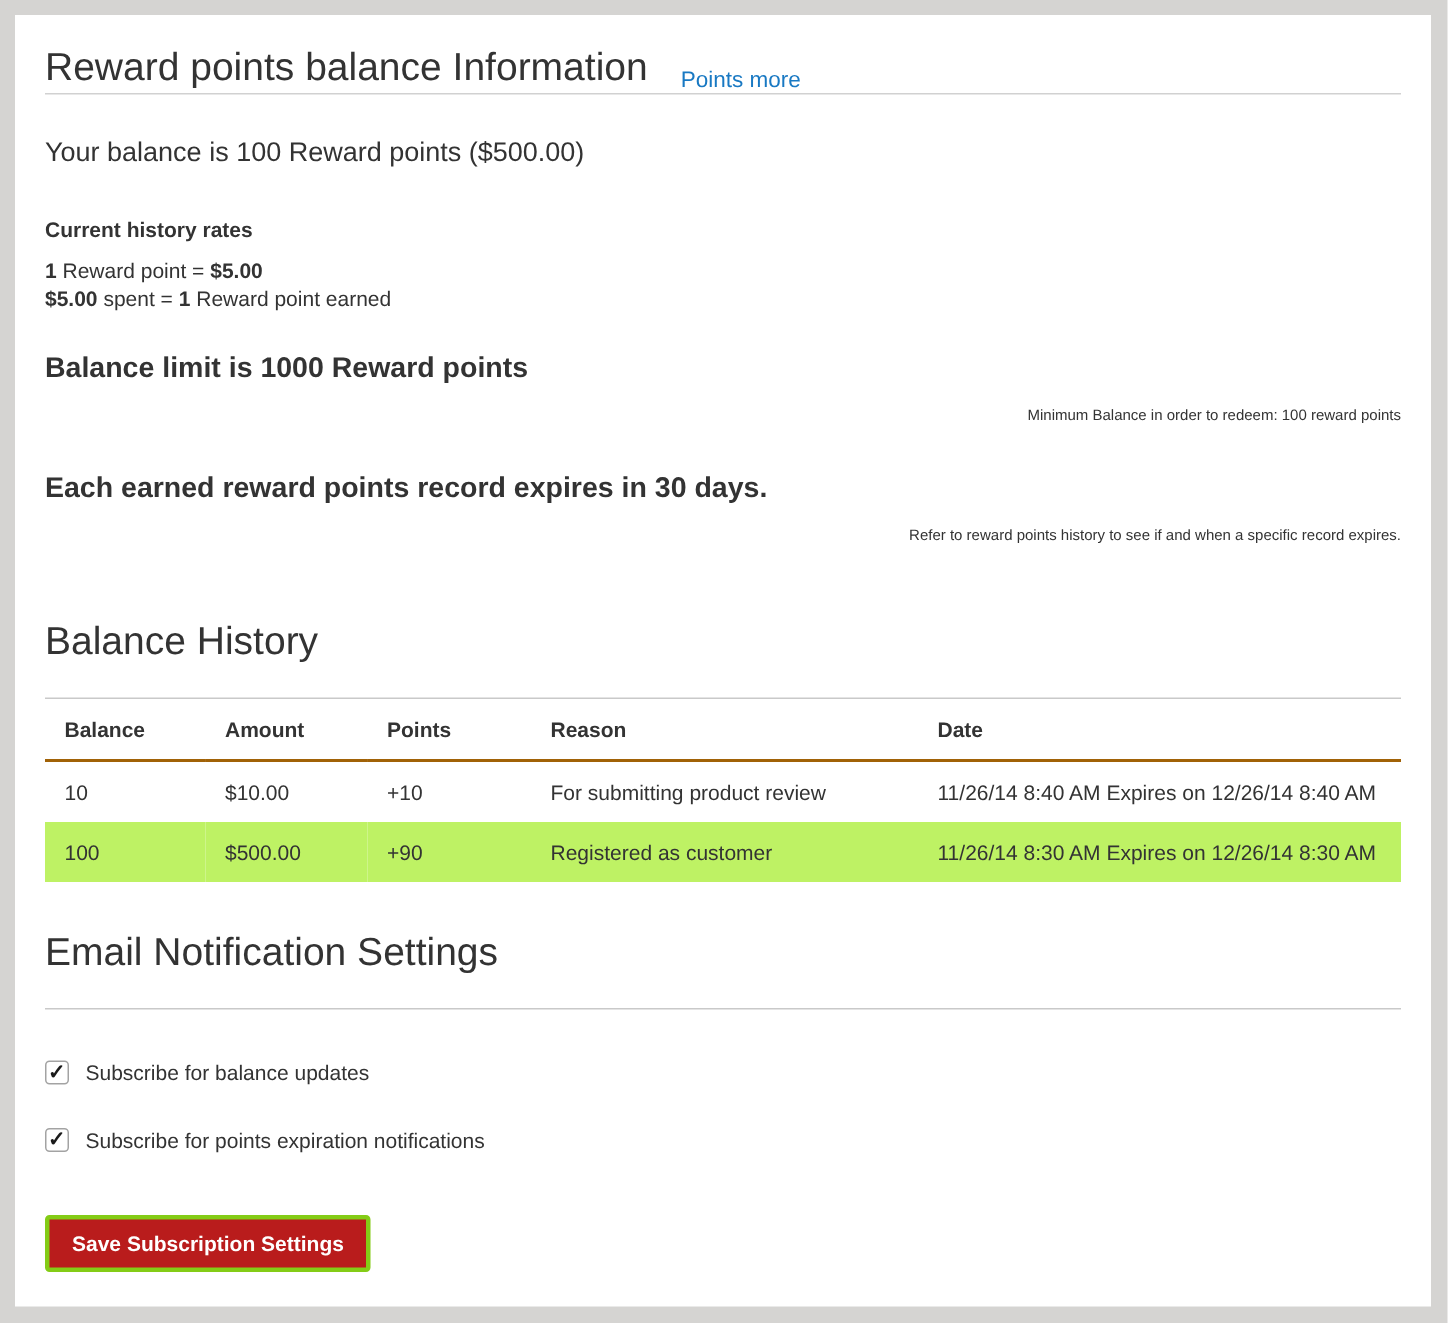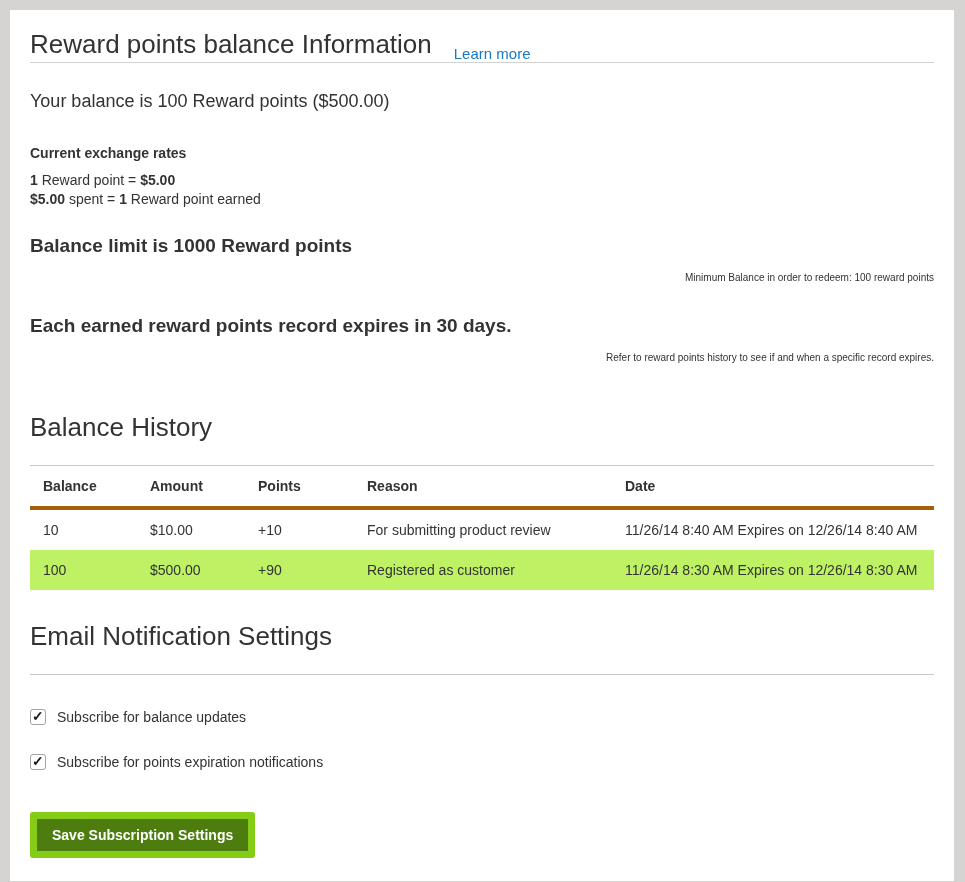--- a/index.html
+++ b/index.html
@@ -86,21 +86,21 @@
   
   table.history {
     width: 100%;
     border-collapse: collapse;
     font-size: 14px;
   }
   table.history th {
     text-align: left;
     font-weight: 700;
     padding: 12px 10px 12px 13px;
-    border-bottom: 4px solid #a16207;
+    border-bottom: 2px solid #a16207;
     line-height: 16px;
   }
   table.history td {
     padding: 12px 10px 12px 13px;
     line-height: 16px;
   }
   table.history tbody tr.stripe { background: #bef264; }
 
   
   .checkbox-row {
@@ -132,45 +132,45 @@
     top: -2px;
     font-size: 14px;
     font-weight: 700;
     color: #1a1a1a;
     line-height: 17px;
   }
 
   .save-btn {
     display: inline-block;
     margin-top: 42px;
-    background: #4d7c0f;
-    border: 7px solid #84cc16;
+    background: #b91c1c;
+    border: 3px solid #84cc16;
     border-radius: 3px;
     color: #fff;
     font-family: inherit;
     font-size: 14px;
     font-weight: 700;
     padding: 8px 15px;
     line-height: 16px;
     cursor: pointer;
   }
 </style>
 </head>
 <body>
 
 <div class="page">
 
   <div class="title-block">
     <h1 class="page-title">Reward points balance Information</h1>
-    <a class="learn-more" href="#">Learn more</a>
+    <a class="learn-more" href="#">Points more</a>
   </div>
 
   <p class="balance-summary">Your balance is 100 Reward points ($500.00)</p>
 
-  <p class="subheading">Current exchange rates</p>
+  <p class="subheading">Current history rates</p>
   <p class="rate-line first"><b>1</b><span> Reward point = </span><b>$5.00</b></p>
   <p class="rate-line"><b>$5.00</b><span> spent = </span><b>1</b><span> Reward point earned</span></p>
 
   <p class="bold-line">Balance limit is 1000 Reward points</p>
   <p class="plain-line">Minimum Balance in order to redeem: 100 reward points</p>
 
   <p class="bold-line expiry">Each earned reward points record expires in 30 days.</p>
   <p class="plain-line">Refer to reward points history to see if and when a specific record expires.</p>
 
   <h2 class="section-heading">Balance History</h2>

